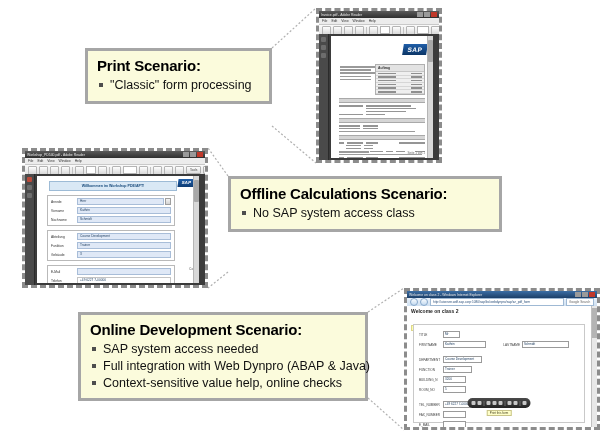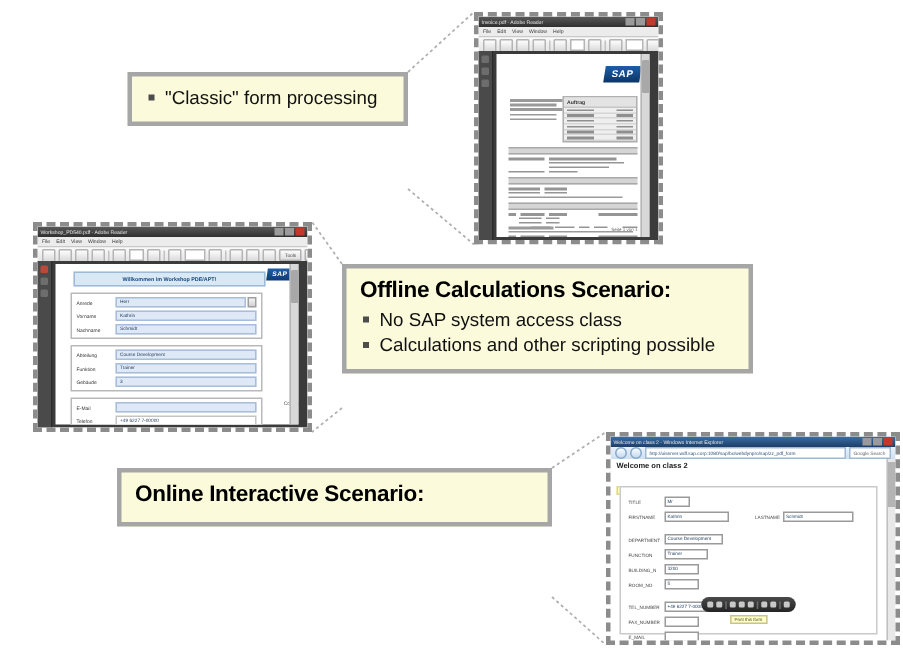--- a/index.html
+++ b/index.html
@@ -686,30 +686,35 @@
           <div class="ie-tip">Print this form</div>
         </div>
       </div>
       <div class="ie-vscroll">
           <i></i>
         </div>
     </div>
   </div>
 
   <div class="callout" id="callout-print">
+    <div class="callout-title">Print Scenario:</div>
     <ul>
       <li>"Classic" form processing</li>
     </ul>
   </div>
 
   <div class="callout" id="callout-offline">
     <div class="callout-title">Offline Calculations Scenario:</div>
     <ul>
       <li>No SAP system access class</li>
-      <li>Calculations and other scripting possible</li>
     </ul>
   </div>
 
   <div class="callout" id="callout-online">
-    <div class="callout-title">Online Interactive Scenario:</div>
+    <div class="callout-title">Online Development Scenario:</div>
+    <ul>
+      <li>SAP system access needed</li>
+      <li>Full integration with Web Dynpro (ABAP &amp; Java)</li>
+      <li>Context-sensitive value help, online checks</li>
+    </ul>
   </div>
 
 </div>
 
 </body></html>

